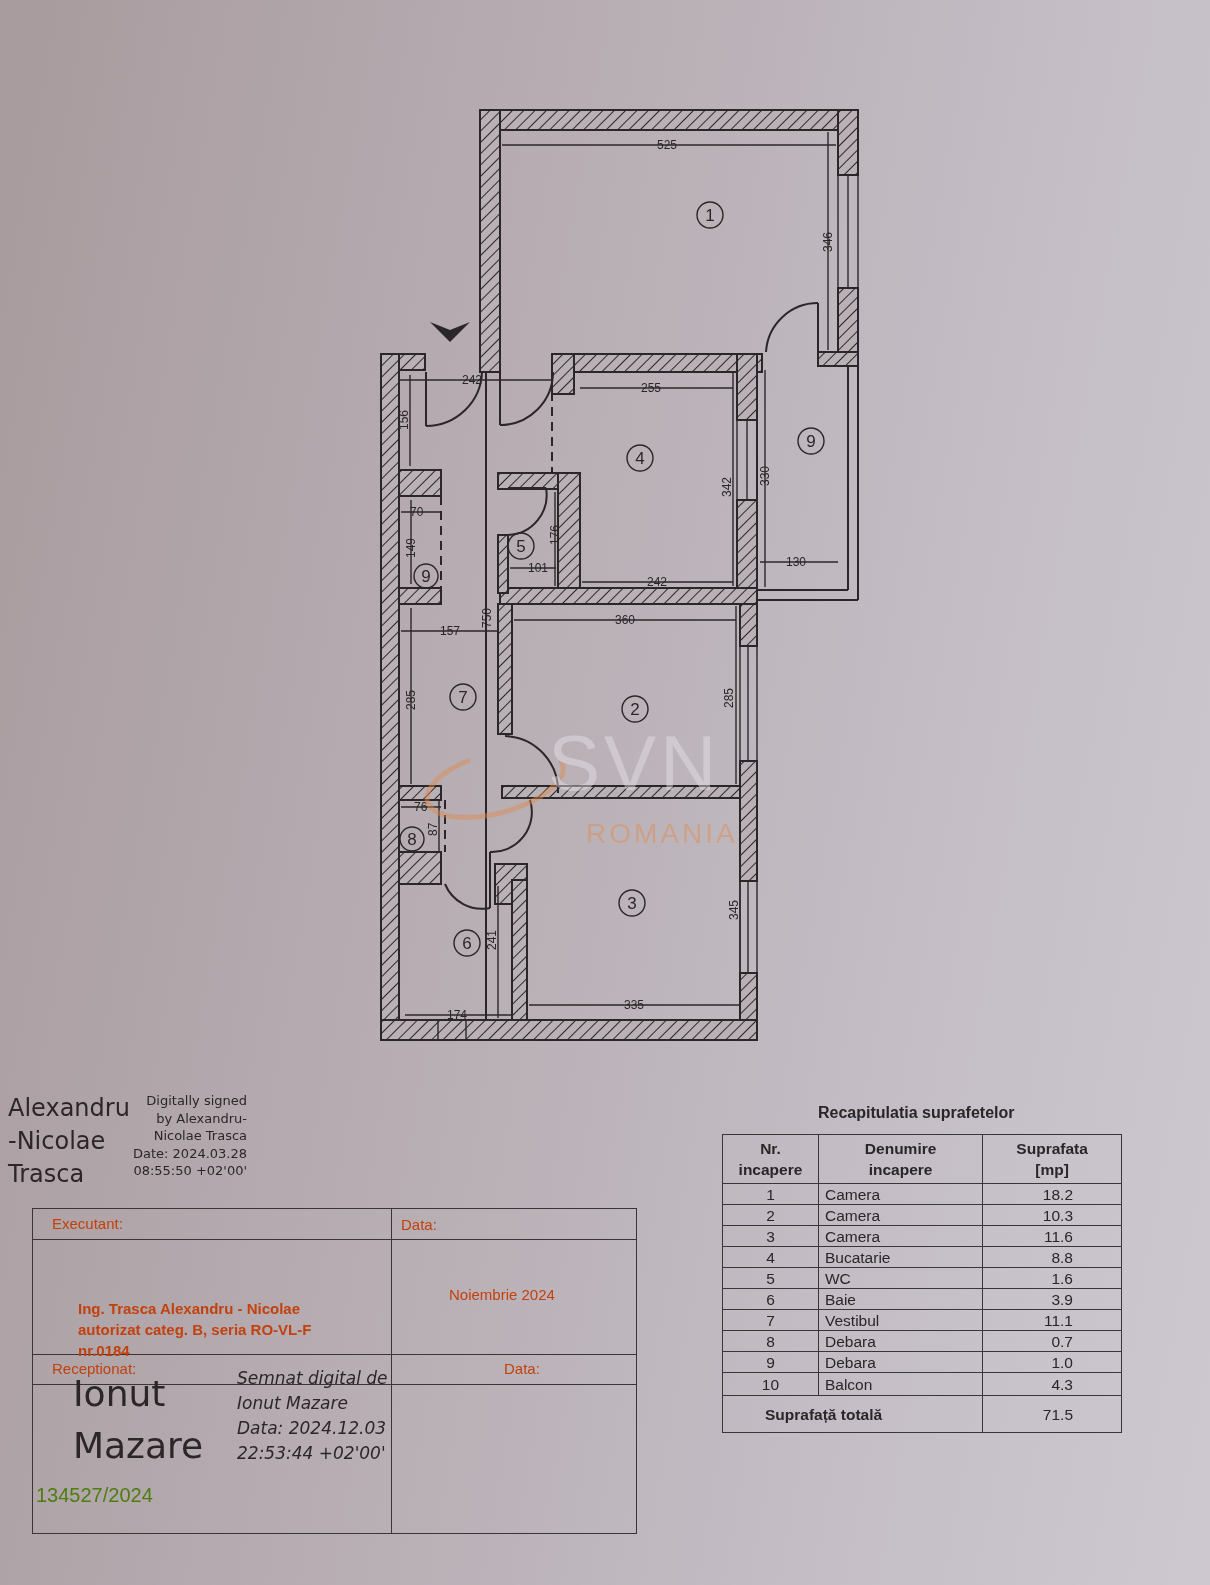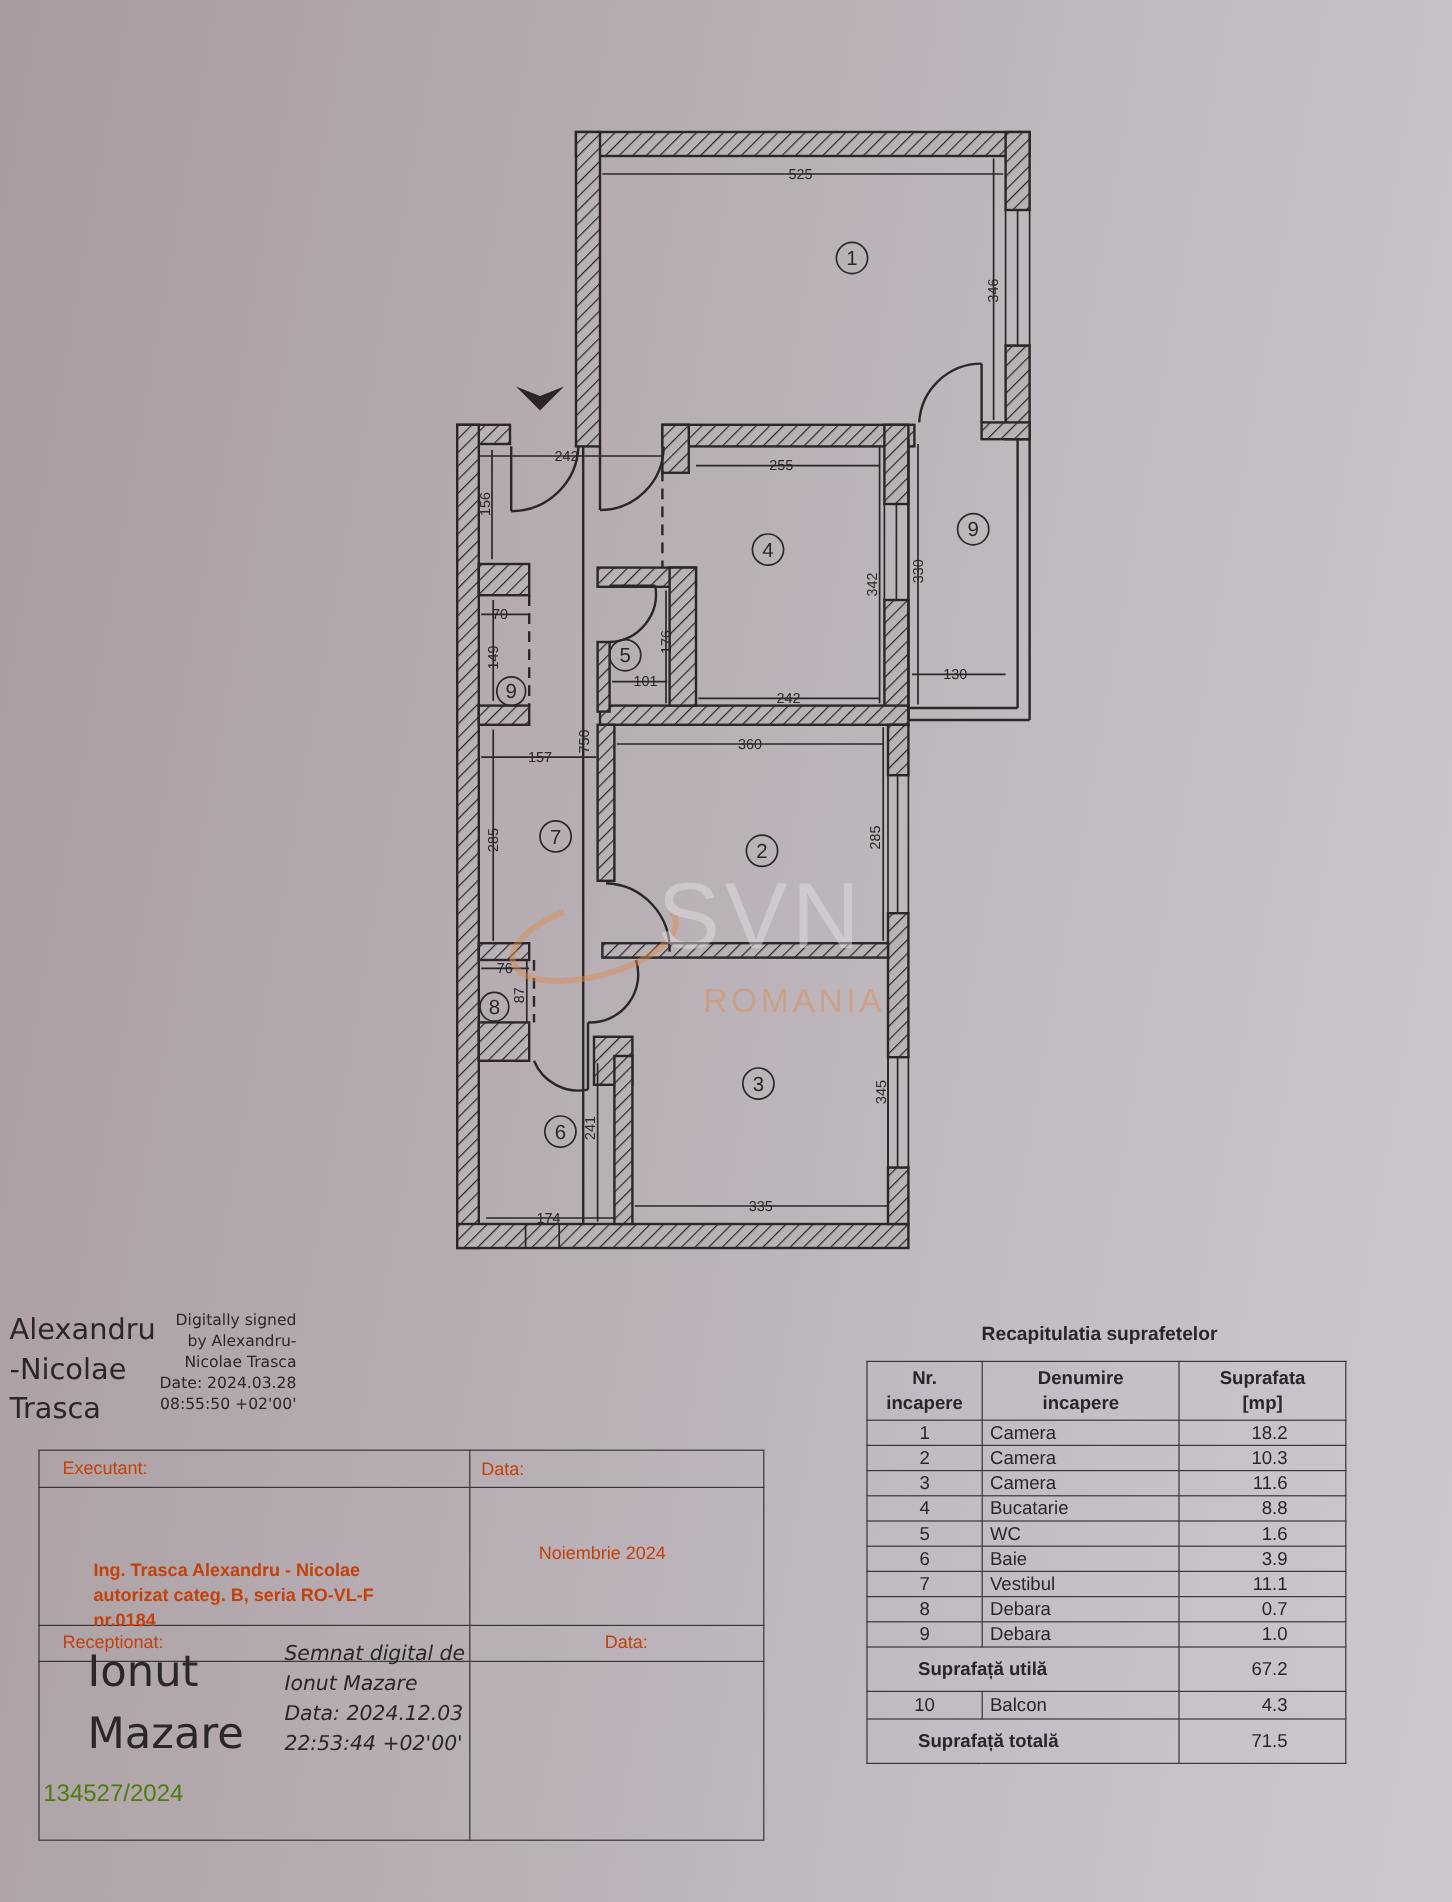--- a/index.html
+++ b/index.html
@@ -342,24 +342,20 @@
   <tr>
         <td class="c">8</td>
         <td>Debara</td>
         <td class="r">0.7</td>
       </tr>
   <tr>
         <td class="c">9</td>
         <td>Debara</td>
         <td class="r">1.0</td>
       </tr>
-  <tr>
-    <td class="tot" colspan="2">Suprafață utilă</td>
-    <td class="totv">67.2</td>
-  </tr>
   <tr class="bal">
     <td class="c">10</td>
         <td>Balcon</td>
         <td class="r">4.3</td>
   </tr>
   <tr>
     <td class="tot" colspan="2">Suprafață totală</td>
     <td class="totv">71.5</td>
   </tr>
 </tbody>

